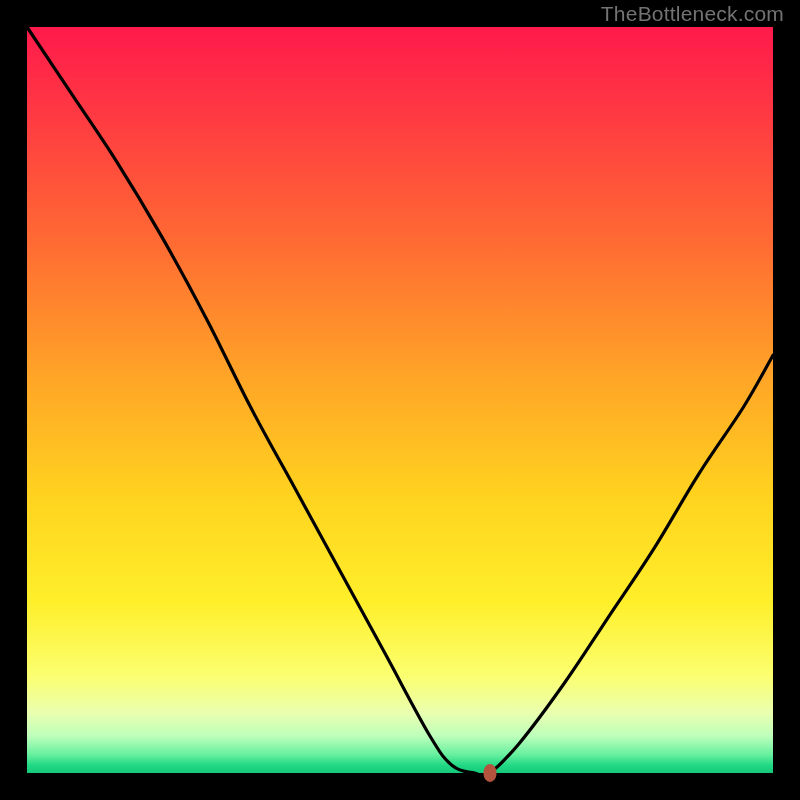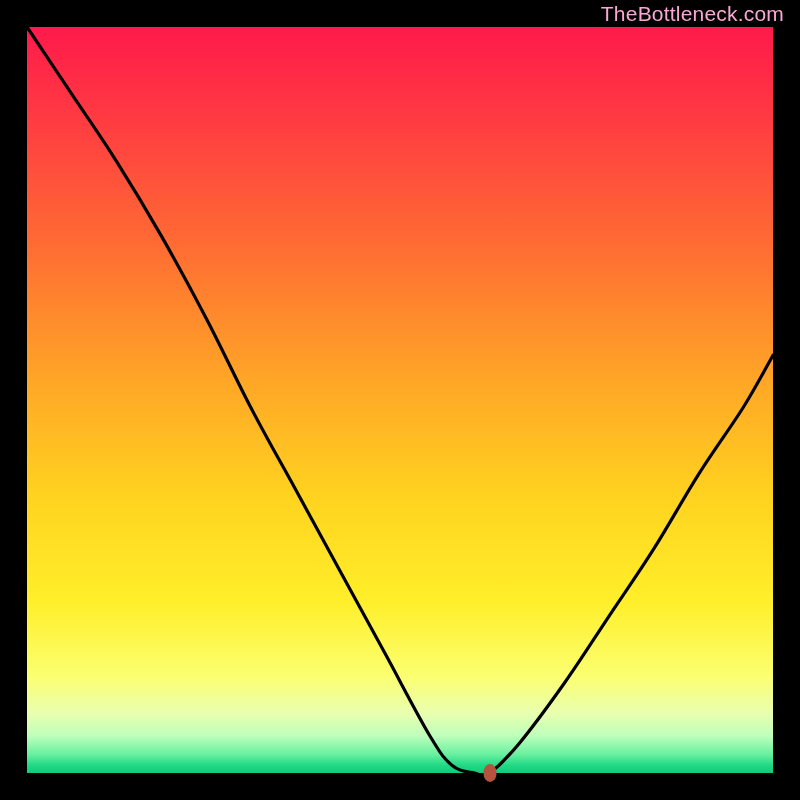--- a/index.html
+++ b/index.html
@@ -15,21 +15,21 @@
     left: 0;
     top: 0;
     width: 800px;
     height: 800px;
     background: #000;
   }
   .attribution {
     position: absolute;
     top: 2px;
     right: 16px;
-    color: #f9a8d4;
+    color: #737373;
     font-family: Arial, Helvetica, sans-serif;
     font-size: 21px;
     letter-spacing: 0.2px;
     user-select: none;
   }
   .plot-area {
     position: absolute;
     left: 27px;
     top: 27px;
     width: 746px;

